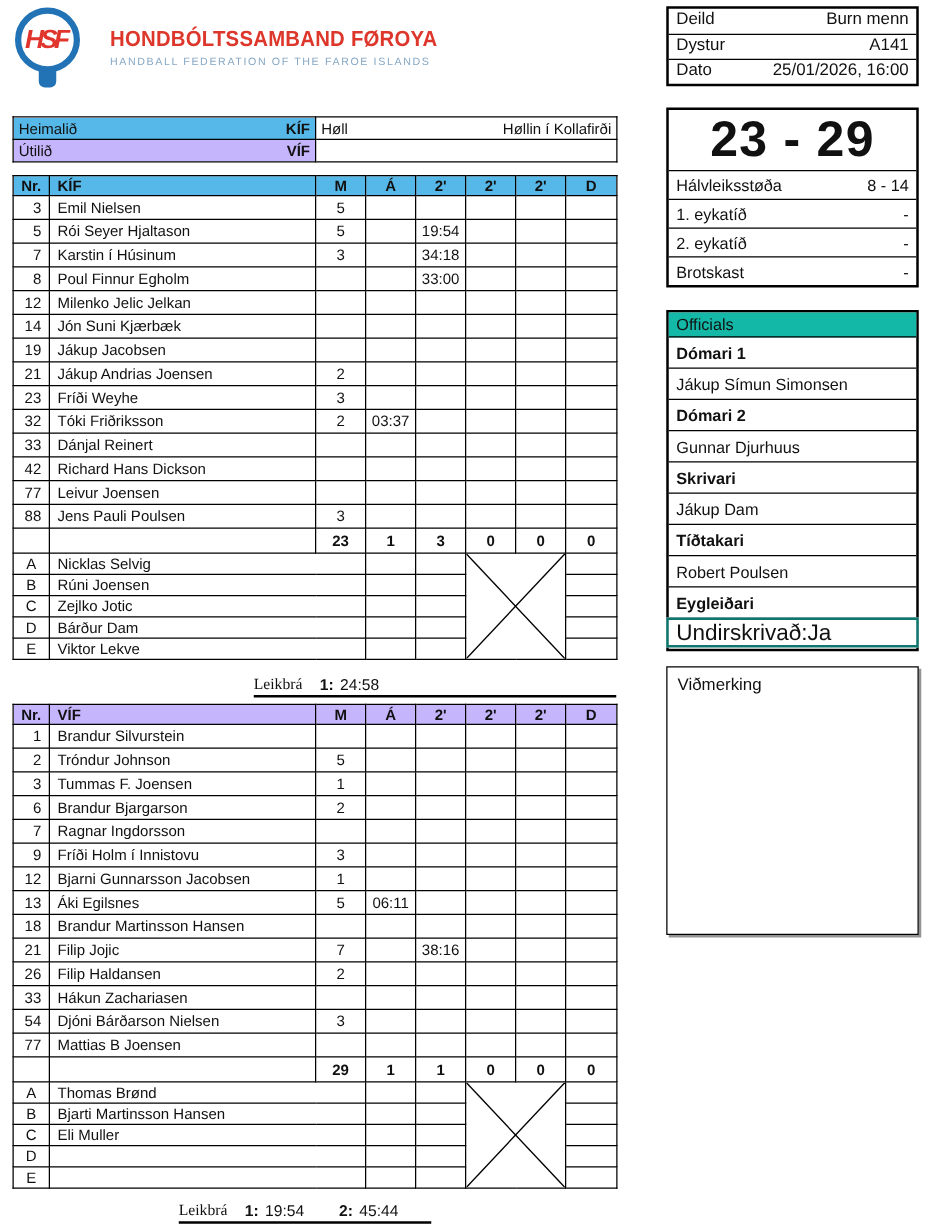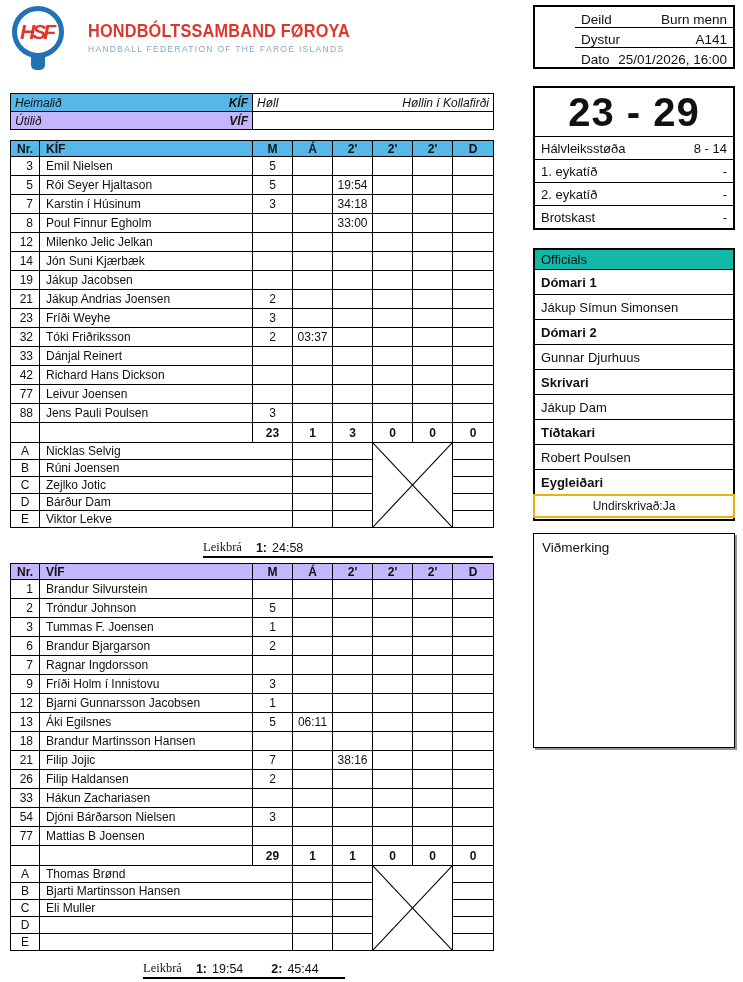--- a/index.html
+++ b/index.html
@@ -26,21 +26,21 @@
   .org-sub { position:absolute; left:76px; top:38px; width:360px;
              color:#86a7c5; font-size:8.5px; letter-spacing:1.3px; white-space:nowrap; }
 
   
   table { border-collapse:collapse; table-layout:fixed; }
   .grid td, .grid th { border:1px solid #000; font-size:12px; padding:0 4px;
                        overflow:hidden; white-space:nowrap; vertical-align:middle; }
 
   
   .team-strip { position:absolute; left:10px; top:93px; width:483px; border:1.5px solid #000; }
-  .team-strip td { height:18px;font-style:italic; }
+  .team-strip td { height:18px; }
   .strip-flex { display:flex; justify-content:space-between; align-items:center; }
   .bg-blue { background:#56b8e9; }
   .bg-pink { background:#c4b5fd; }
   .team-code { font-weight:bold; }
 
   
   .roster { position:absolute; left:10px; width:483px; border:1.5px solid #000; }
   #home-table { top:140px; }
   #away-table { top:563px; }
   .roster th { height:16px; font-weight:bold; }
@@ -61,41 +61,41 @@
              font-size:12.5px; display:flex; align-items:flex-end; padding-bottom:1px; }
   #home-leikbra { left:203px; top:541px; width:290px; }
   #away-leikbra { left:143px; top:962px; width:202px; }
   .lb-label { margin-right:14px;font-family:Liberation Serif, serif; }
   .lb-entries b { margin-right:5px; }
   .lb-entries span { margin-right:28px; }
 
   
   .rbox { position:absolute; left:533px; width:202px; background:#fff; }
   .info-box { top:5px; border:2px solid #000; }
-  .info-row { display:flex; justify-content:space-between; align-items:flex-end;
-              height:20px; padding:0 6px; font-size:13.5px; border-top:1px solid #000;margin-left:40px; }
+  .info-row { display:flex; justify-content:space-between; align-items:flex-start;
+              height:20px; padding:0 6px; font-size:13.5px; border-top:1px solid #000; }
   .info-row:first-child { border-top:none; }
 
   .score-box { top:86px; border:2.5px solid #000; }
   .score-big { height:48px; display:flex; align-items:center; justify-content:center;
                font-size:40px; font-weight:bold; letter-spacing:1px; }
   .score-row { display:flex; justify-content:space-between; align-items:center;
                height:23px; padding:0 6px; font-size:13px; border-top:1px solid #000; }
 
   .officials-box { top:248px; border:2px solid #000; }
   .off-head { background:#14b8a6; height:20px; display:flex; align-items:center;
               padding:0 6px; font-size:13px; border-bottom:1.5px solid #000; }
   .off-role { font-weight:bold; }
   .panel-row { height:20.5px; display:flex; align-items:center; padding:12px 6px;
                font-size:13px; border-top:1px solid #000; }
   .panel-row:first-of-type { border-top:none; }
 
-  .signed-box { top:494px; height:24px; border:2px solid #eab308;
-                display:flex; justify-content:center; align-items:center;
-                padding:0 6px; font-size:12px; }
+  .signed-box { top:494px; height:24px; border:2px solid #0f766e;
+                display:flex; justify-content:flex-start; align-items:center;
+                padding:0 6px; font-size:18px; }
 
   .remarks-box { top:533px; height:215px; border:1.5px solid #000;
                  box-shadow:2px 2px 0 rgba(60,60,60,0.55); padding:6px 8px; font-size:13.5px; }
 </style>
 </head>
 <body>
 
 <div class="page">
 
   <div class="brand">

